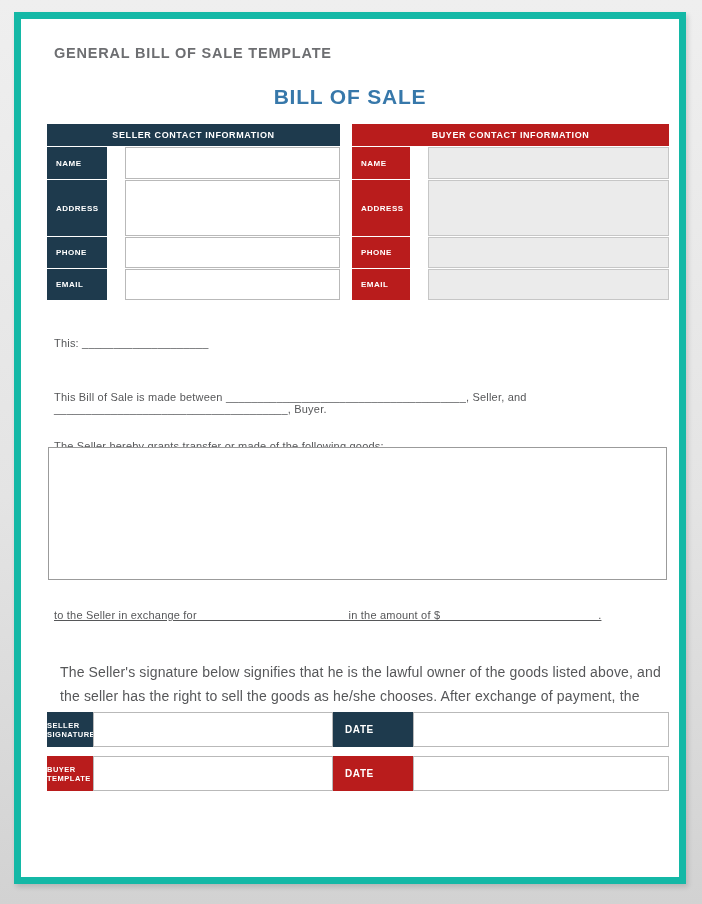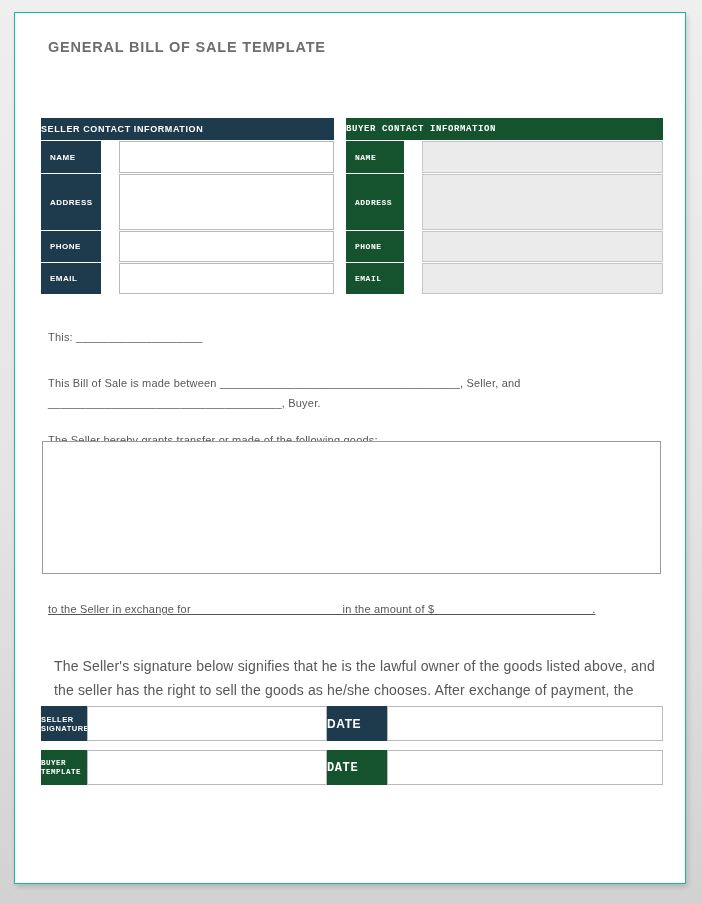--- a/index.html
+++ b/index.html
@@ -7,21 +7,21 @@
     width: 702px; height: 904px;
     font-family: "Liberation Sans", sans-serif;
     background: linear-gradient(180deg, #efefef 0%, #e4e4e4 55%, #d2d2d2 100%);
     overflow: hidden;
   }
   .page {
     position: absolute;
     left: 14px; top: 12px;
     width: 672px; height: 872px;
     background: #ffffff;
-    border: 1px solid #14b8a6;
+    border: 7px solid #14b8a6;
     box-shadow: 2px 3px 5px rgba(0,0,0,0.14);
   }
   .doc-title {
     position: absolute; left: 33px; top: 26px;
     font-size: 14.5px; font-weight: bold; color: #6d6e71;
     letter-spacing: 0.8px;
   }
   .form-title {
     position: absolute; left: 0; top: 66px; width: 100%;
     text-align: center;
@@ -33,25 +33,25 @@
   .contact-table {
     position: absolute; left: 26px; top: 105px;
     width: 622px;
     display: flex; gap: 12px;
   }
   .ct-half { display: flex; flex-direction: column; row-gap: 1px; }
   .ct-half.seller { width: 293px; }
   .ct-half.buyer  { width: 317px; }
   .ct-header {
     height: 22px; line-height: 22px;
-    color: #ffffff;
+    text-align: center; color: #ffffff;
     font-size: 9px; font-weight: bold; letter-spacing: 0.6px;
   }
   .seller .ct-header, .seller .ct-label, .navy-bg { background: #1e3a4d; }
-  .buyer  .ct-header, .buyer  .ct-label, .steel-bg { background: #14532d; font-family: Liberation Mono, monospace; }
+  .buyer  .ct-header, .buyer  .ct-label, .steel-bg { background: #b91c1c; }
   .ct-row { display: flex; column-gap: 18px; }
   .ct-row.r-name  { height: 32px; }
   .ct-row.r-addr  { height: 56px; text-align: right; }
   .ct-row.r-phone { height: 31px; }
   .ct-row.r-email { height: 31px; }
   .ct-label {
     width: 60px; flex: none;
     display: flex; align-items: center;
     padding-left: 9px;
     color: #ffffff; font-size: 8px; font-weight: bold; letter-spacing: 0.5px;
@@ -60,21 +60,21 @@
   .ct-field { flex: 1; border: 1px solid #b9b9b9; background: #ffffff; }
   .buyer .ct-field { background: #ebebeb; border-color: #c6c6c6; }
 
   
   .body-line {
     position: absolute; left: 33px;
     font-size: 11px; color: #565759; letter-spacing: 0.2px;
     white-space: nowrap;
   }
   .line-date     { top: 318px; }
-  .line-between1 { top: 364px; }
+  .line-between1 { top: 372px; }
   .line-between2 { top: 384px; }
   .line-goods    { top: 421px; }
   .line-exchange { top: 590px; text-decoration: underline; }
   .goods-box {
     position: absolute; left: 27px; top: 428px;
     width: 619px; height: 133px;
     border: 1px solid #9b9b9b; background: #ffffff;
   }
   .terms {
     position: absolute; left: 39px; top: 626px;
@@ -96,32 +96,33 @@
     width: 46px; flex: none;
     display: flex; align-items: center;
     padding-left: 0;
     color: #ffffff; font-size: 7.5px; font-weight: bold;
     letter-spacing: 0.5px; line-height: 9px;
   }
   .sig-field { border: 1px solid #b9b9b9; background: #ffffff; }
   .sig-field.f1 { width: 240px; flex: none; }
   .sig-field.f2 { flex: 1; }
   .sig-date-label {
-    width: 60px; flex: none;
+    width: 80px; flex: none;
     display: flex; align-items: center;
-    padding-left: 0;
-    color: #ffffff; font-size: 12px; font-weight: bold; letter-spacing: 0.6px;
+    padding-left: 12px;
+    color: #ffffff; font-size: 10px; font-weight: bold; letter-spacing: 0.6px;
   }
 </style>
 </head>
 <body>
 
 <div class="page">
 
   <div class="doc-title">GENERAL BILL OF SALE TEMPLATE</div>
+  <div class="form-title">BILL OF SALE</div>
 
   <div class="contact-table">
 
     <div class="ct-half seller">
       <div class="ct-header">SELLER CONTACT INFORMATION</div>
       <div class="ct-row r-name">
         <div class="ct-label">NAME</div>
         <div class="ct-field"></div>
       </div>
       <div class="ct-row r-addr">

